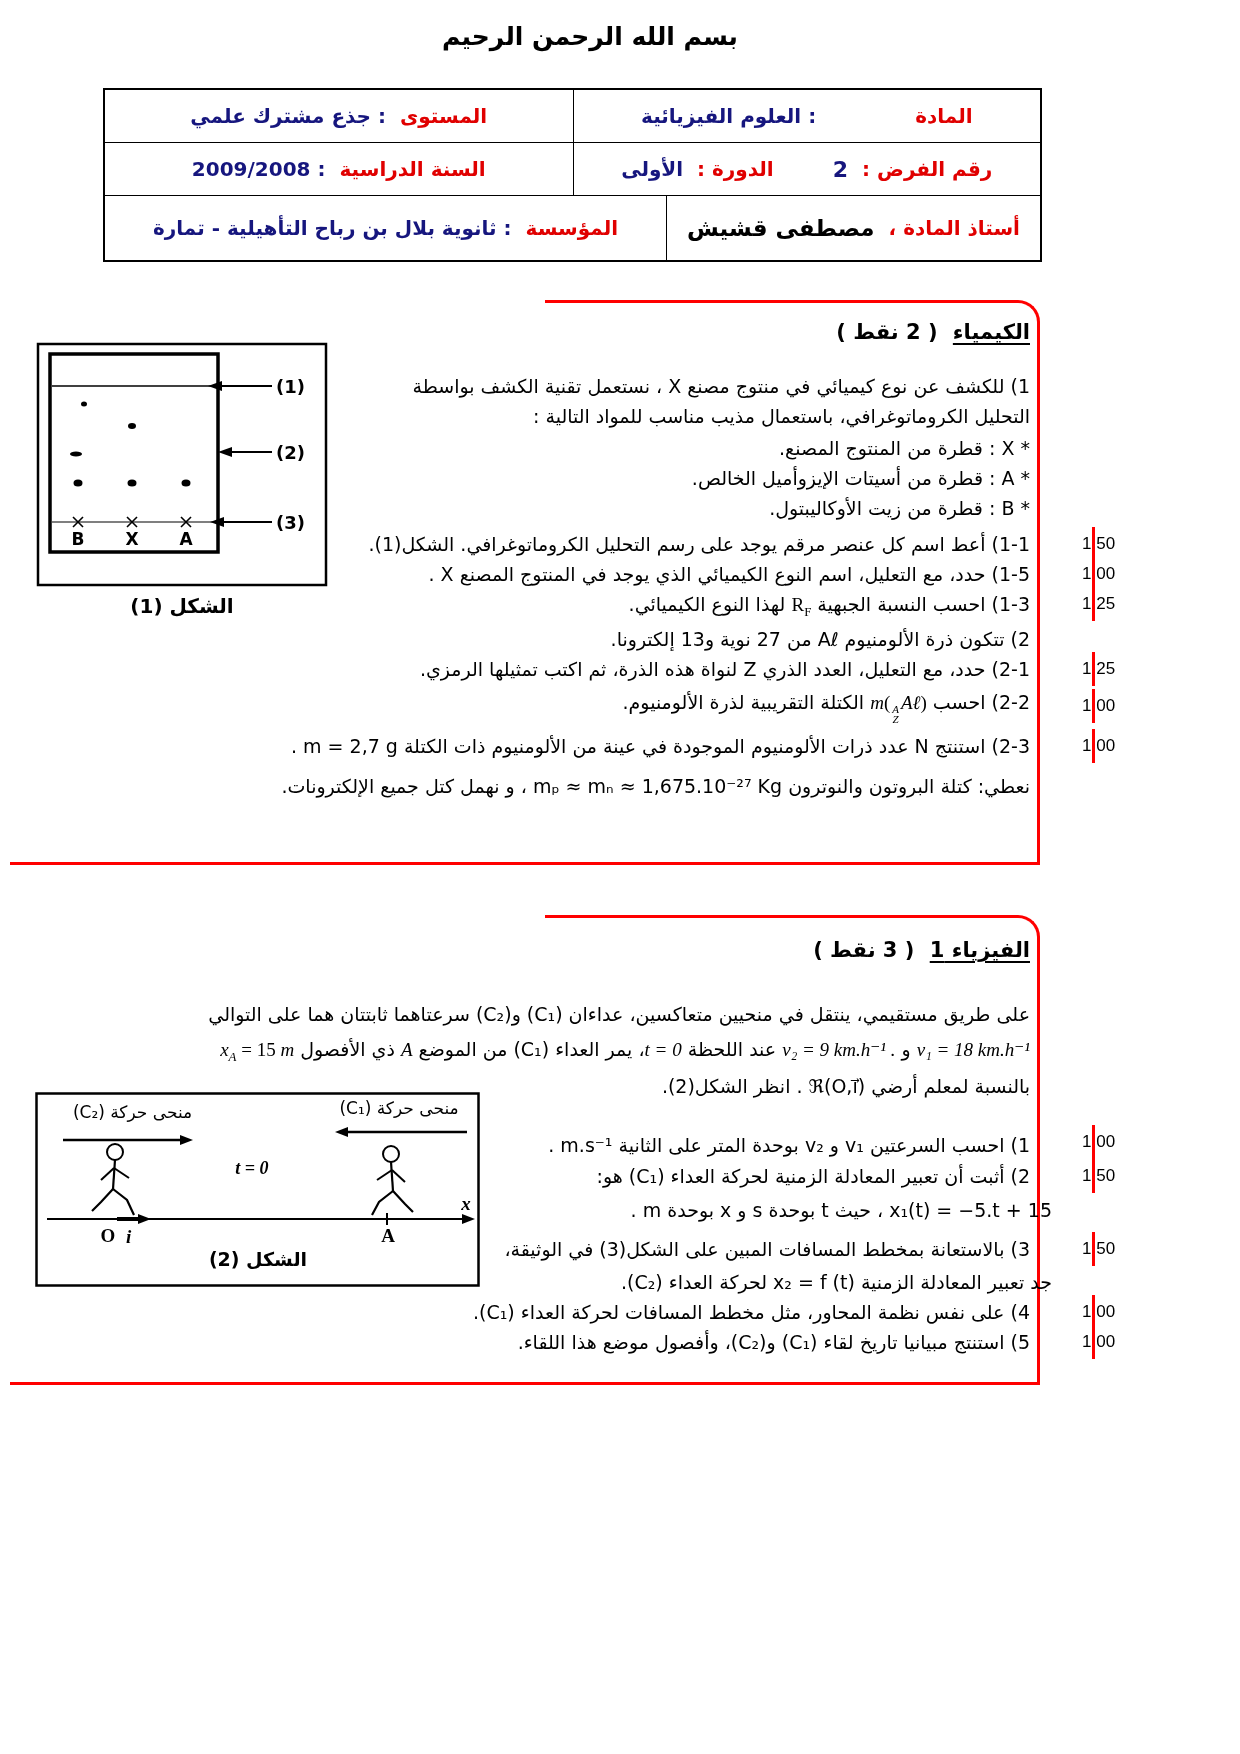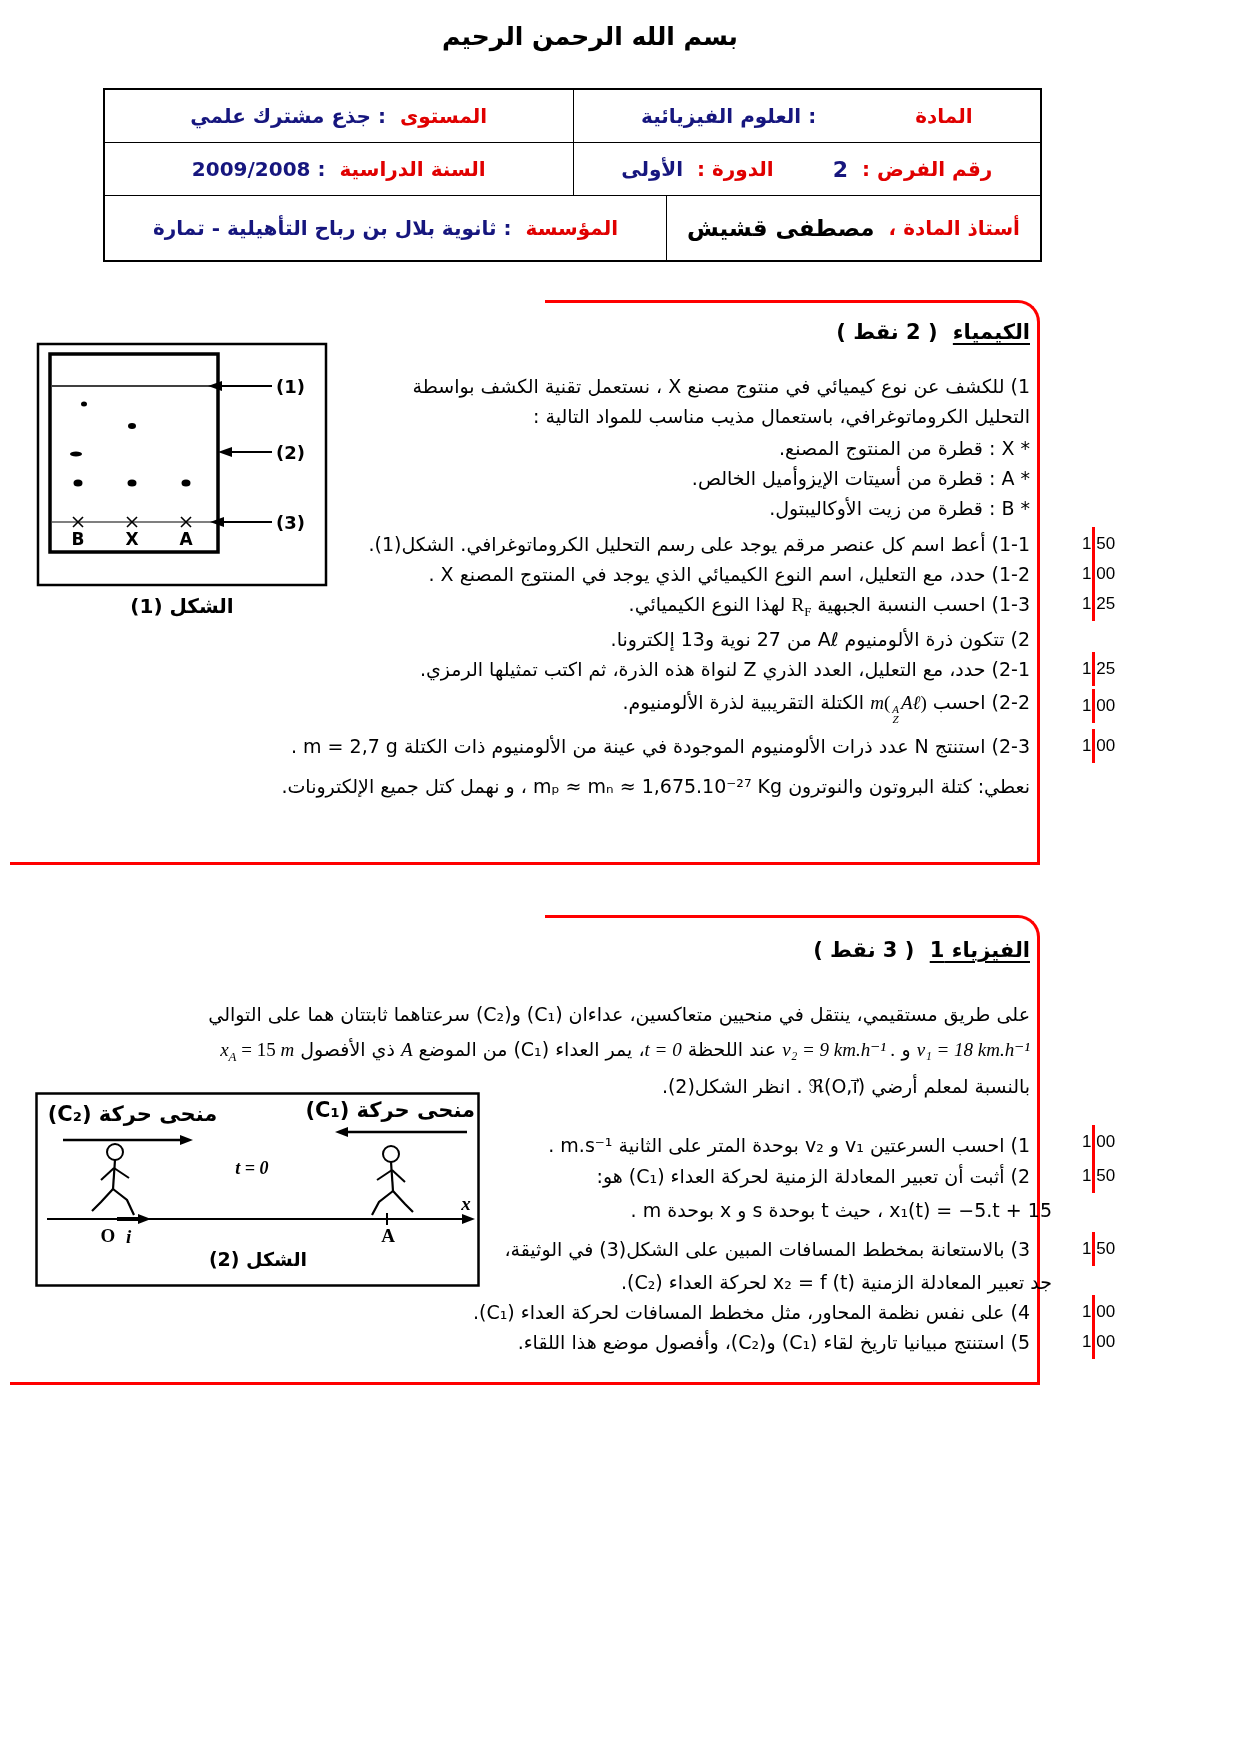--- a/index.html
+++ b/index.html
@@ -33,21 +33,21 @@
   .stack{display:inline-flex;flex-direction:column;align-items:center;font-size:11px;line-height:10px;vertical-align:-4px;font-style:italic;margin:0 2px;font-family:"Liberation Serif",serif}
   .stack span{display:block}
   
   .pt{position:absolute;left:1082px;width:48px;text-align:left;font-size:17px;line-height:26px;font-family:Liberation Sans, sans-serif}
   .pt-seg{position:absolute;left:1092px;width:3px;height:34px;background:#f00}
   
   .figbox{position:absolute}
   .figcap{text-align:center;font-weight:bold;font-size:20px;direction:rtl;margin-top:3px}
   .figtext{font-family:"DejaVu Sans",sans-serif;font-size:17px;font-weight:bold;text-anchor:middle}
   .figtext2{font-family:"DejaVu Sans",sans-serif;font-size:18px;font-weight:bold;text-anchor:start}
-  .f2label{position:absolute;font-weight:bold;font-size:21px;direction:rtl;text-align:center;white-space:nowrap}
+  .f2label{position:absolute;font-weight:normal;font-size:17px;direction:rtl;text-align:center;white-space:nowrap}
   .f2serif{font-family:"Liberation Serif",serif;font-weight:bold;font-size:19px}
   .f2it{font-style:italic}
   .f2cap{position:absolute;font-weight:bold;font-size:19px;direction:rtl;text-align:center}
 </style>
 </head>
 <body>
 
 <div class="bismillah">بسم الله الرحمن الرحيم</div>
 
 <div class="htable">
@@ -92,21 +92,21 @@
   <span class="underl">الكيمياء</span>
   <span>( 2 نقط )</span>
 </div>
 
 <div class="tline" style="top:372px">1) للكشف عن نوع كيميائي في منتوج مصنع X ، نستعمل تقنية الكشف بواسطة</div>
 <div class="tline" style="top:402px">التحليل الكروماتوغرافي، باستعمال مذيب مناسب للمواد التالية :</div>
 <div class="tline" style="top:434px">* X : قطرة من المنتوج المصنع.</div>
 <div class="tline" style="top:464px">* A : قطرة من أسيتات الإيزوأميل الخالص.</div>
 <div class="tline" style="top:494px">* B : قطرة من زيت الأوكاليبتول.</div>
 <div class="tline" style="top:530px">1-1) أعط اسم كل عنصر مرقم يوجد على رسم التحليل الكروماتوغرافي. الشكل(1).</div>
-<div class="tline" style="top:560px">1-2) حدد، مع التعليل، اسم النوع الكيميائي الذي يوجد في المنتوج المصنع X .</div>
+<div class="tline" style="top:560px">1-5) حدد، مع التعليل، اسم النوع الكيميائي الذي يوجد في المنتوج المصنع X .</div>
 <div class="tline" style="top:590px"><span>1-3) احسب النسبة الجبهية </span><span dir="ltr" class="rom"><span>R</span><sub>F</sub></span><span> لهذا النوع الكيميائي.</span></div>
 <div class="tline" style="top:625px">2) تتكون ذرة الألومنيوم Aℓ من 27 نوية و13 إلكترونا.</div>
 <div class="tline" style="top:655px">2-1) حدد، مع التعليل، العدد الذري Z لنواة هذه الذرة، ثم اكتب تمثيلها الرمزي.</div>
 <div class="tline" style="top:688px"><span>2-2) احسب </span><span dir="ltr" class="rom"><span class="it">m</span><span>(</span><span class="stack">
         <span>A</span>
         <span>Z</span>
       </span><span class="it">Aℓ</span><span>)</span></span><span> الكتلة التقريبية لذرة الألومنيوم.</span></div>
 <div class="tline" style="top:732px">2-3) استنتج N عدد ذرات الألومنيوم الموجودة في عينة من الألومنيوم ذات الكتلة m = 2,7 g .</div>
 <div class="tline" style="top:772px">نعطي: كتلة البروتون والنوترون mₚ ≈ mₙ ≈ 1,675.10⁻²⁷ Kg ، و نهمل كتل جميع الإلكترونات.</div>
 

